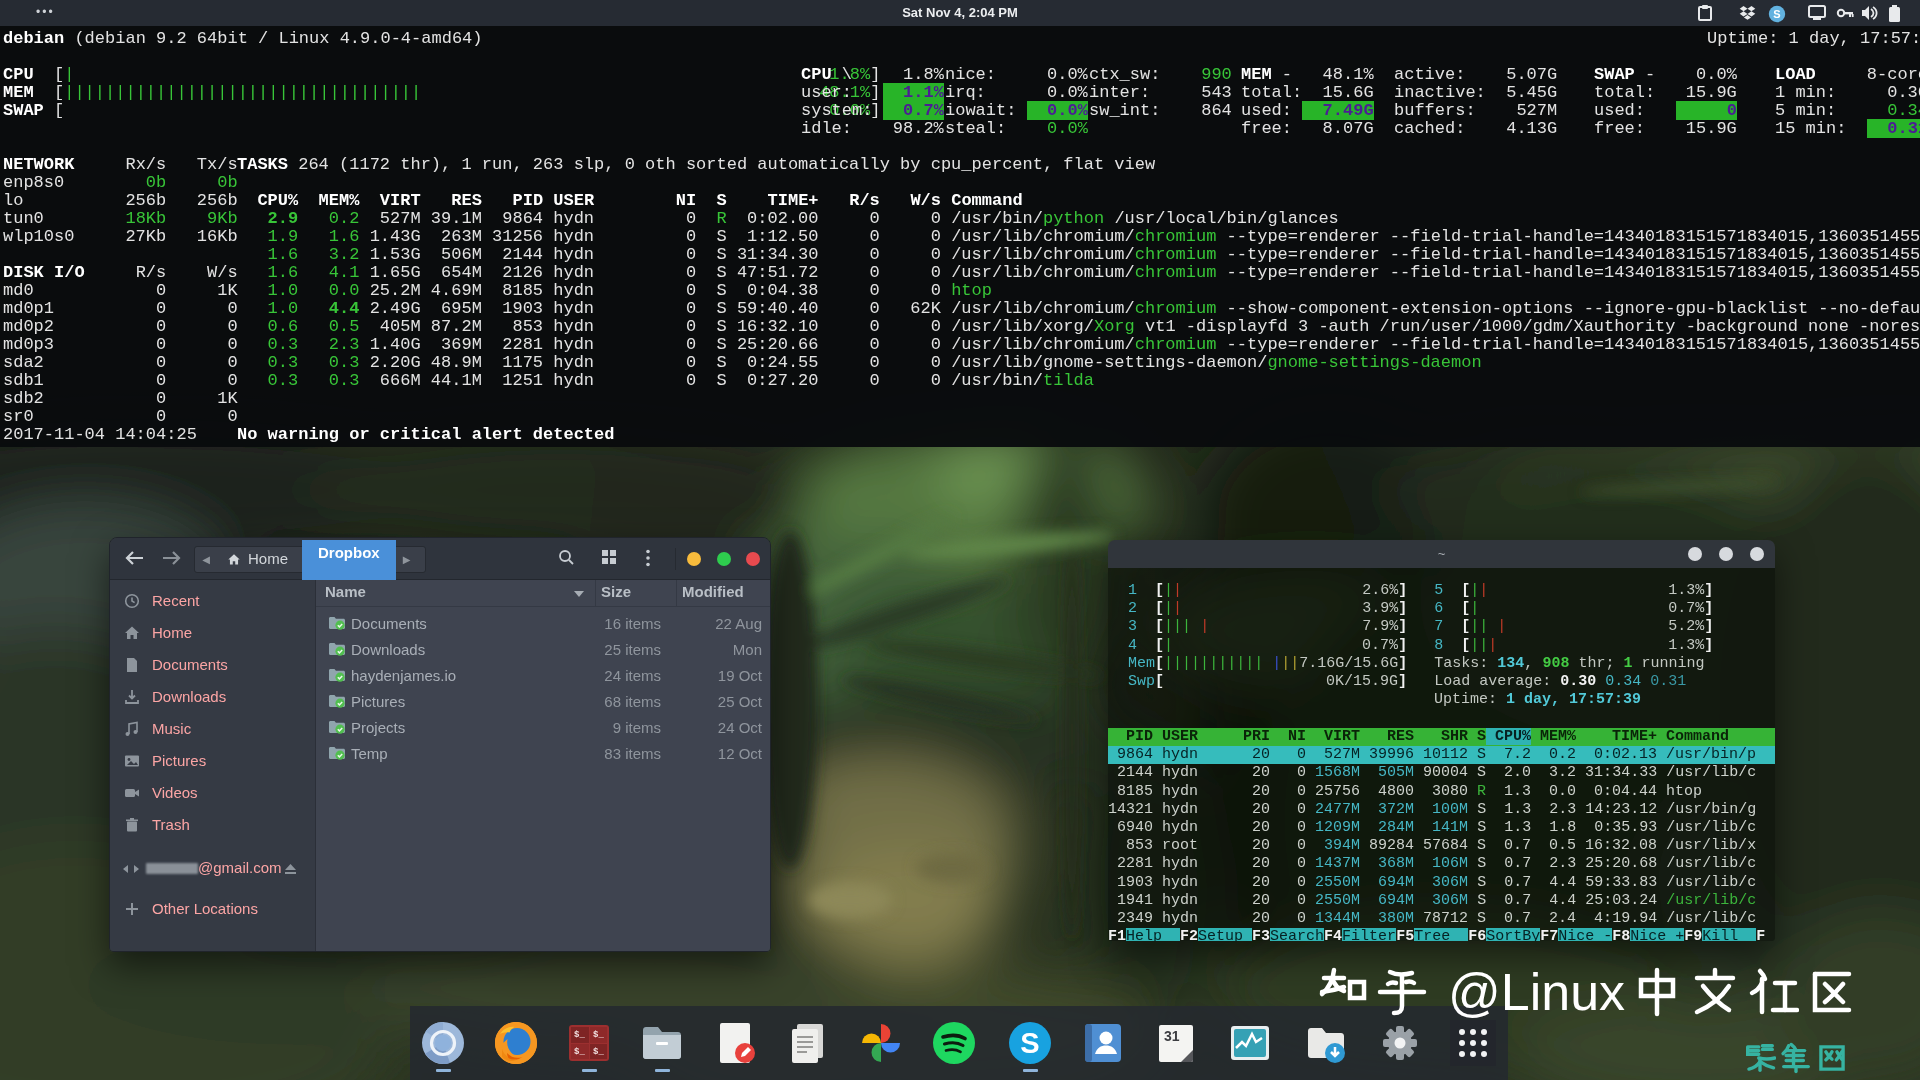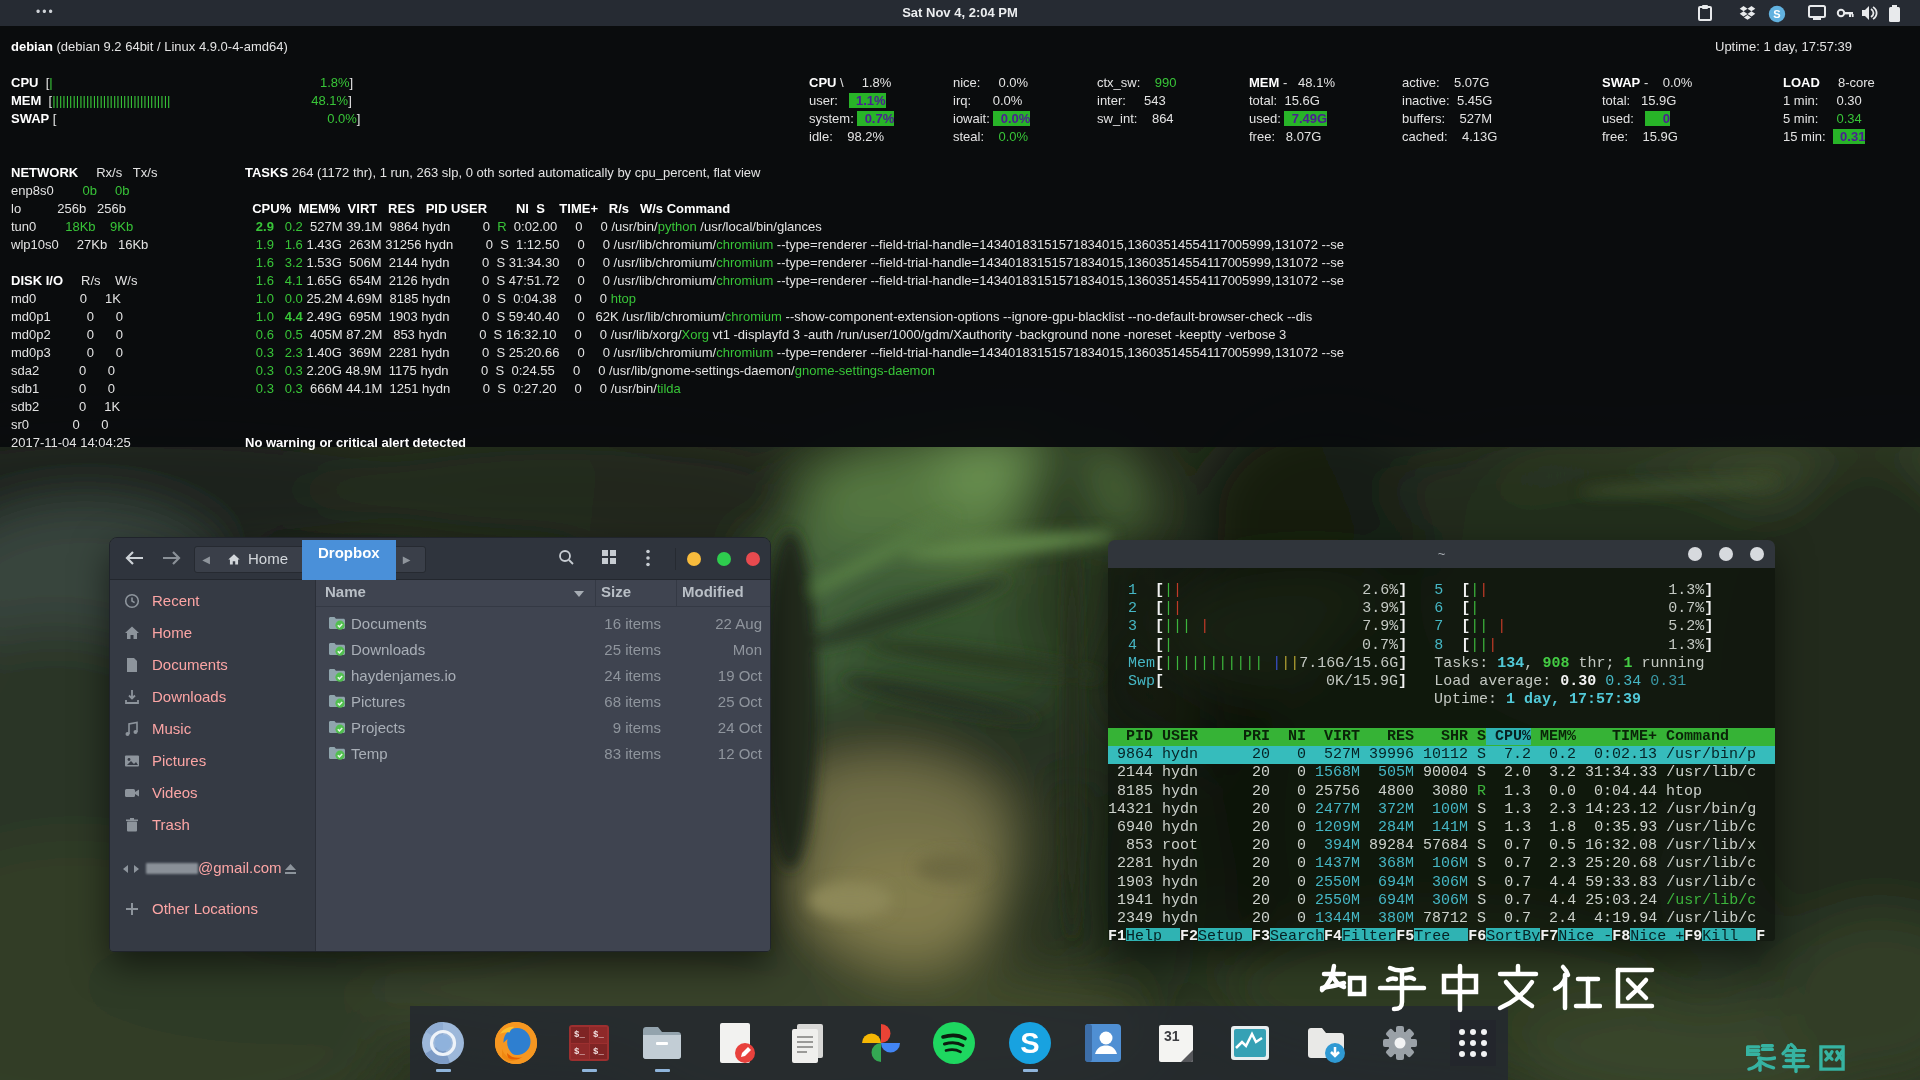--- a/index.html
+++ b/index.html
@@ -5,21 +5,21 @@
 html,body{width:1920px;height:1080px;overflow:hidden;background:#222b1c;font-family:"Liberation Sans",sans-serif}
 #stage{position:absolute;inset:0;width:1920px;height:1080px;overflow:hidden}
 #wall{position:absolute;inset:0}
 
 #topbar{position:absolute;left:0;top:0;width:1920px;height:26px;background:#262b33;z-index:30}
 #topbar .date{position:absolute;left:0;right:0;top:0;height:26px;text-align:center;color:#eceef0;font-size:13px;font-weight:700;line-height:26px}
 #topbar .dots{position:absolute;left:36px;top:0;height:26px;line-height:24px;color:#cfd3d8;font-size:12px;letter-spacing:2px}
 .tico{position:absolute;top:5px}
 
 #glances{position:absolute;left:0;top:26px;width:1920px;height:421px;background:rgba(9,11,13,0.97);z-index:20}
-pre.t{position:absolute;margin:8px;font-family:Liberation Sans, sans-serif;font-size:13px;line-height:18px;color:#e3e3e3;white-space:pre}
+pre.t{position:absolute;margin:0;font-family:Liberation Mono, monospace;font-size:17px;line-height:18px;color:#e3e3e3;white-space:pre}
 pre.t .w{color:#ffffff;font-weight:bold}
 pre.t .g{color:#38c538}
 pre.t .gB{color:#38c538;font-weight:bold}
 pre.t .gb{background:#28b428;color:#4c1d95;font-weight:bold}
 
 #files{position:absolute;left:109px;top:537px;width:662px;height:415px;border-radius:8px 8px 4px 4px;box-shadow:0 14px 36px rgba(0,0,0,0.55);z-index:10;overflow:hidden;border:1px solid #20242b}
 #ftitle{position:absolute;left:0;top:0;right:0;height:42px;background:#2f343d;border-bottom:1px solid #23272e}
 #fbody{position:absolute;left:0;top:42px;right:0;bottom:0;display:flex}
 #fside{width:206px;background:#353a44;border-right:1px solid #2b2f38;position:relative}
 #fmain{flex:1;background:#3f4450;position:relative}
@@ -614,20 +614,21 @@
         <path d="M32 16h14v16h-14z" stroke="#ffffff" stroke-width="4.5" fill="none" stroke-linecap="round"></path>
         <path d="M4 26c8-1 16-3 22-5" stroke="#ffffff" stroke-width="4.5" fill="none" stroke-linecap="round"></path>
       </svg>
       <svg width="52" height="52" viewBox="0 0 52 52" style="vertical-align:middle">
         <path d="M14 6c6 3 14 3 22 1" stroke="#ffffff" stroke-width="4.5" fill="none" stroke-linecap="round"></path>
         <path d="M12 18c3-2 5-2 8-1" stroke="#ffffff" stroke-width="4.5" fill="none" stroke-linecap="round"></path>
         <path d="M30 16c3-1 5-1 8 1" stroke="#ffffff" stroke-width="4.5" fill="none" stroke-linecap="round"></path>
         <path d="M4 26h44" stroke="#ffffff" stroke-width="4.5" fill="none" stroke-linecap="round"></path>
         <path d="M26 10v30c0 5-2 7-8 7" stroke="#ffffff" stroke-width="4.5" fill="none" stroke-linecap="round"></path>
       </svg>
+      <span style="color:#fff;font-size:52px;font-weight:400;font-family:'Liberation Sans';letter-spacing:0px;margin-left:14px">@Linux</span>
       <svg width="52" height="52" viewBox="0 0 52 52" style="vertical-align:middle">
         <path d="M10 14h32v16H10z" stroke="#ffffff" stroke-width="4.5" fill="none" stroke-linecap="round"></path>
         <path d="M26 4v44" stroke="#ffffff" stroke-width="4.5" fill="none" stroke-linecap="round"></path>
       </svg>
       <svg width="52" height="52" viewBox="0 0 52 52" style="vertical-align:middle">
         <path d="M26 4v6" stroke="#ffffff" stroke-width="4.5" fill="none" stroke-linecap="round"></path>
         <path d="M8 12h36" stroke="#ffffff" stroke-width="4.5" fill="none" stroke-linecap="round"></path>
         <path d="M14 20c8 10 16 18 26 24" stroke="#ffffff" stroke-width="4.5" fill="none" stroke-linecap="round"></path>
         <path d="M40 20C32 32 22 40 8 46" stroke="#ffffff" stroke-width="4.5" fill="none" stroke-linecap="round"></path>
       </svg>

